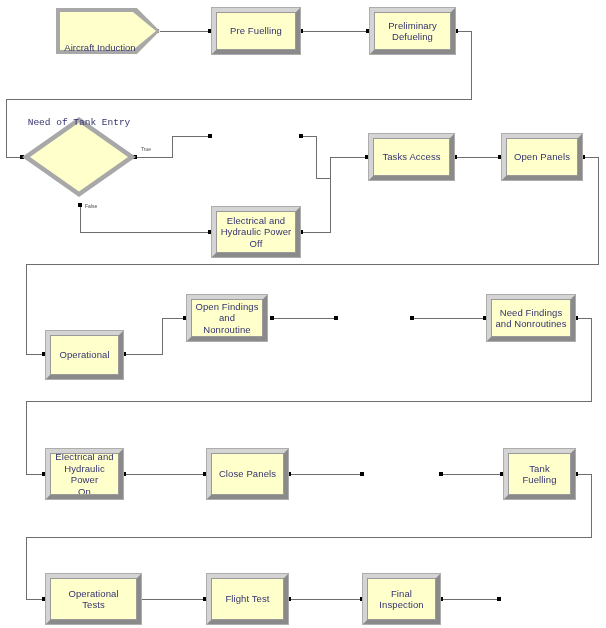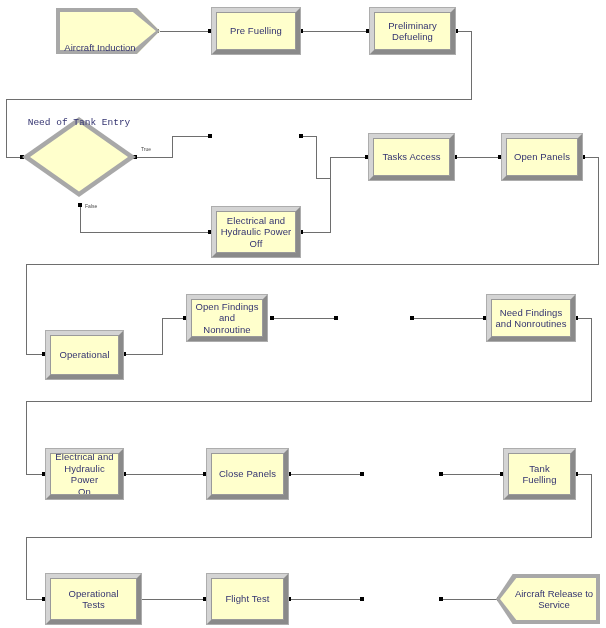--- a/index.html
+++ b/index.html
@@ -298,23 +298,18 @@
     <div class="lbl">
       <span>Operational</span><br>
       <span>Tests</span>
     </div>
   </div>
 
   <div class="node" style="left:207px;top:574px;width:81px;height:50px;">
     <div class="lbl">Flight Test</div>
   </div>
 
-
-  <div class="chev" style="left:496px;top:574px;width:104px;height:50px;">
-    <div class="shell"></div>
-    <div class="face"></div>
-    <div class="lbl">
-      <span>Aircraft Release to</span><br>
-      <span>Service</span>
-    </div>
-  </div>
+  <div class="node" style="left:363px;top:574px;width:77px;height:50px;">
+    <div class="lbl">Final Inspection</div>
+  </div>
+
 
 </div>
 
 </body></html>

